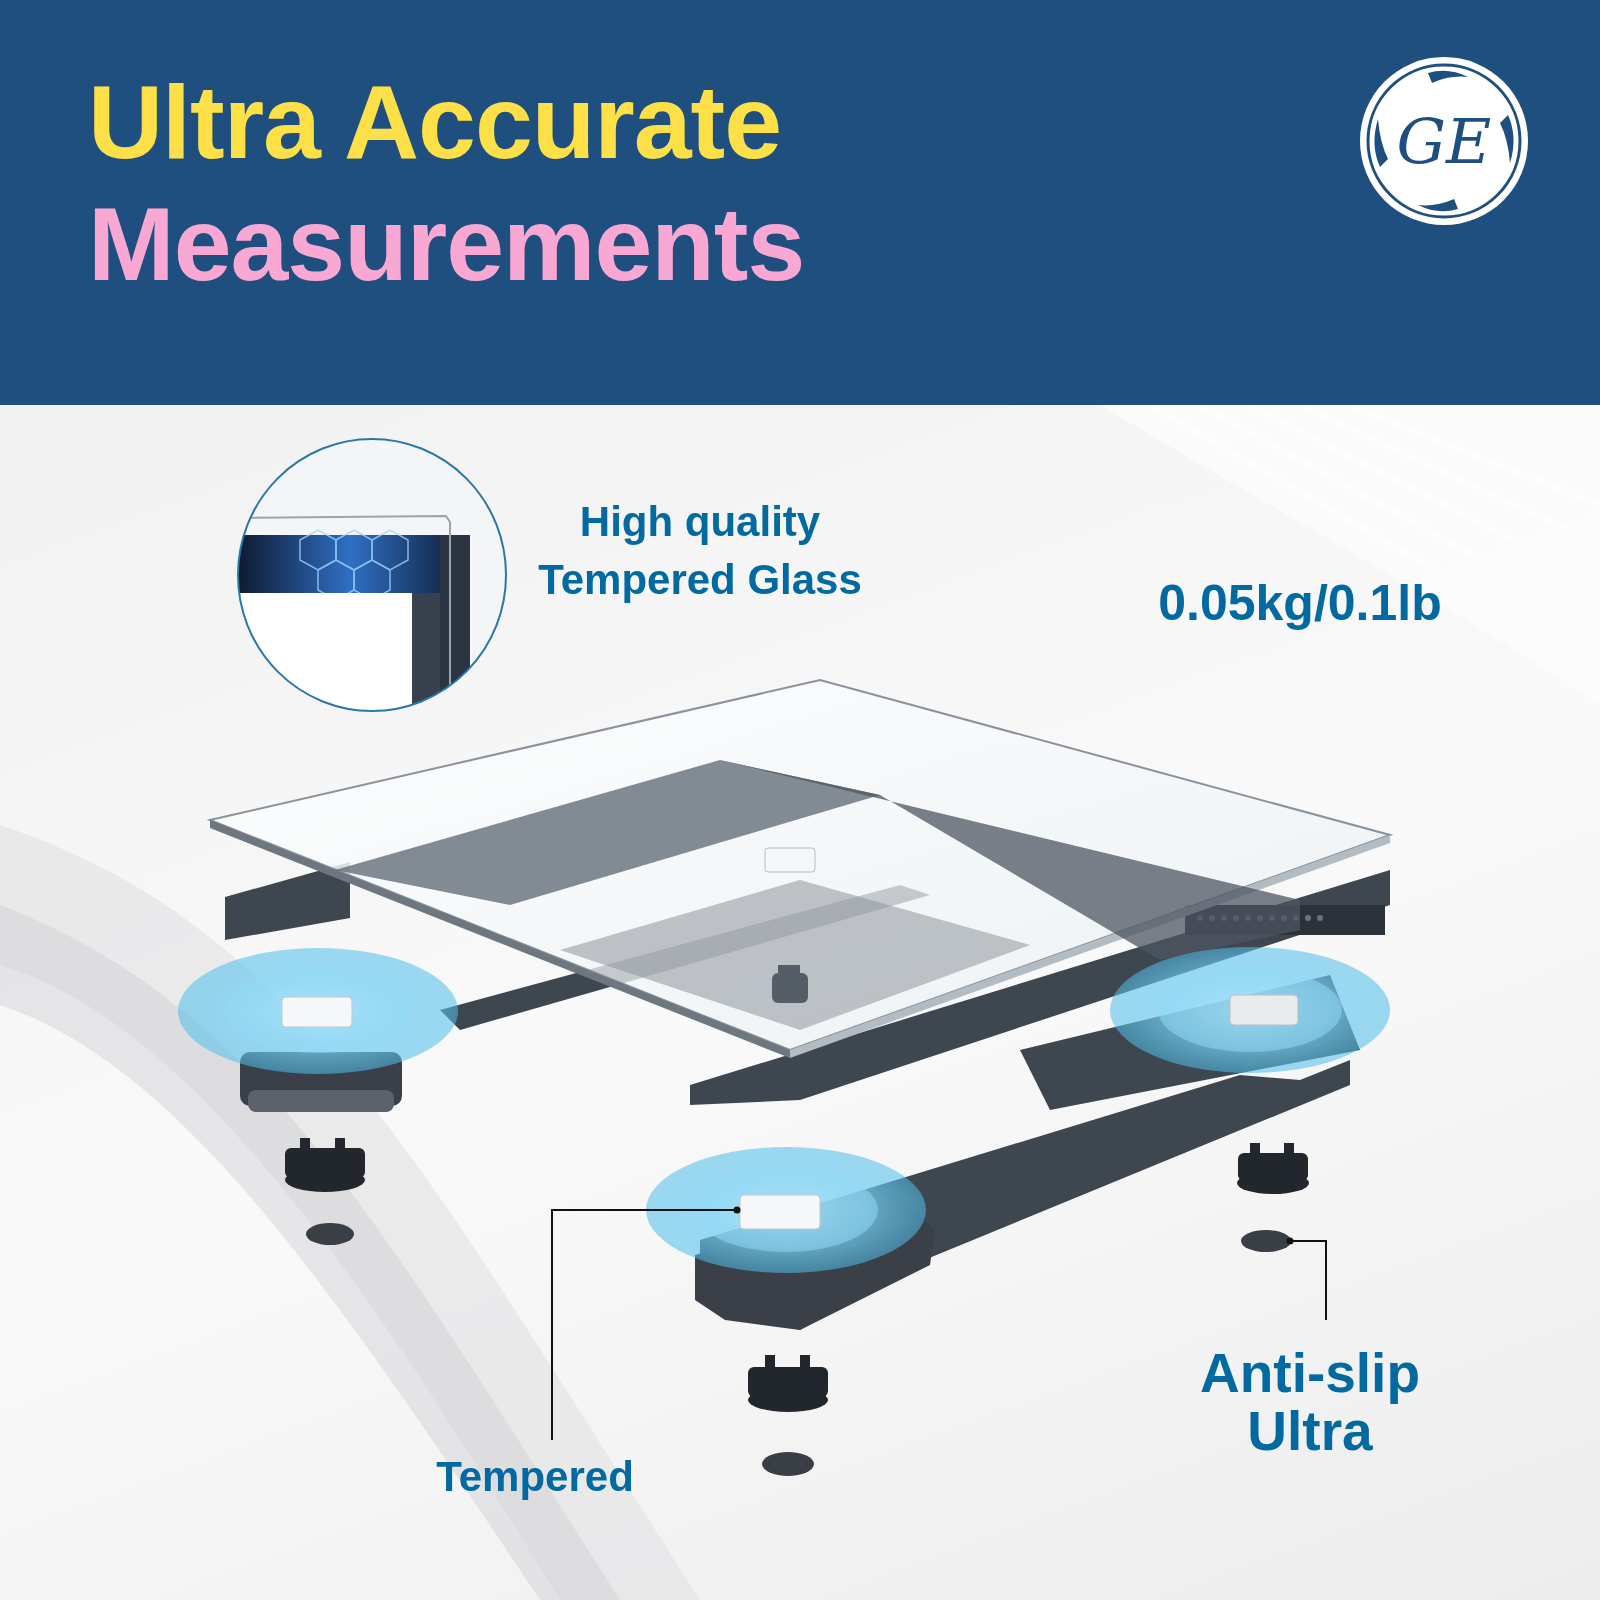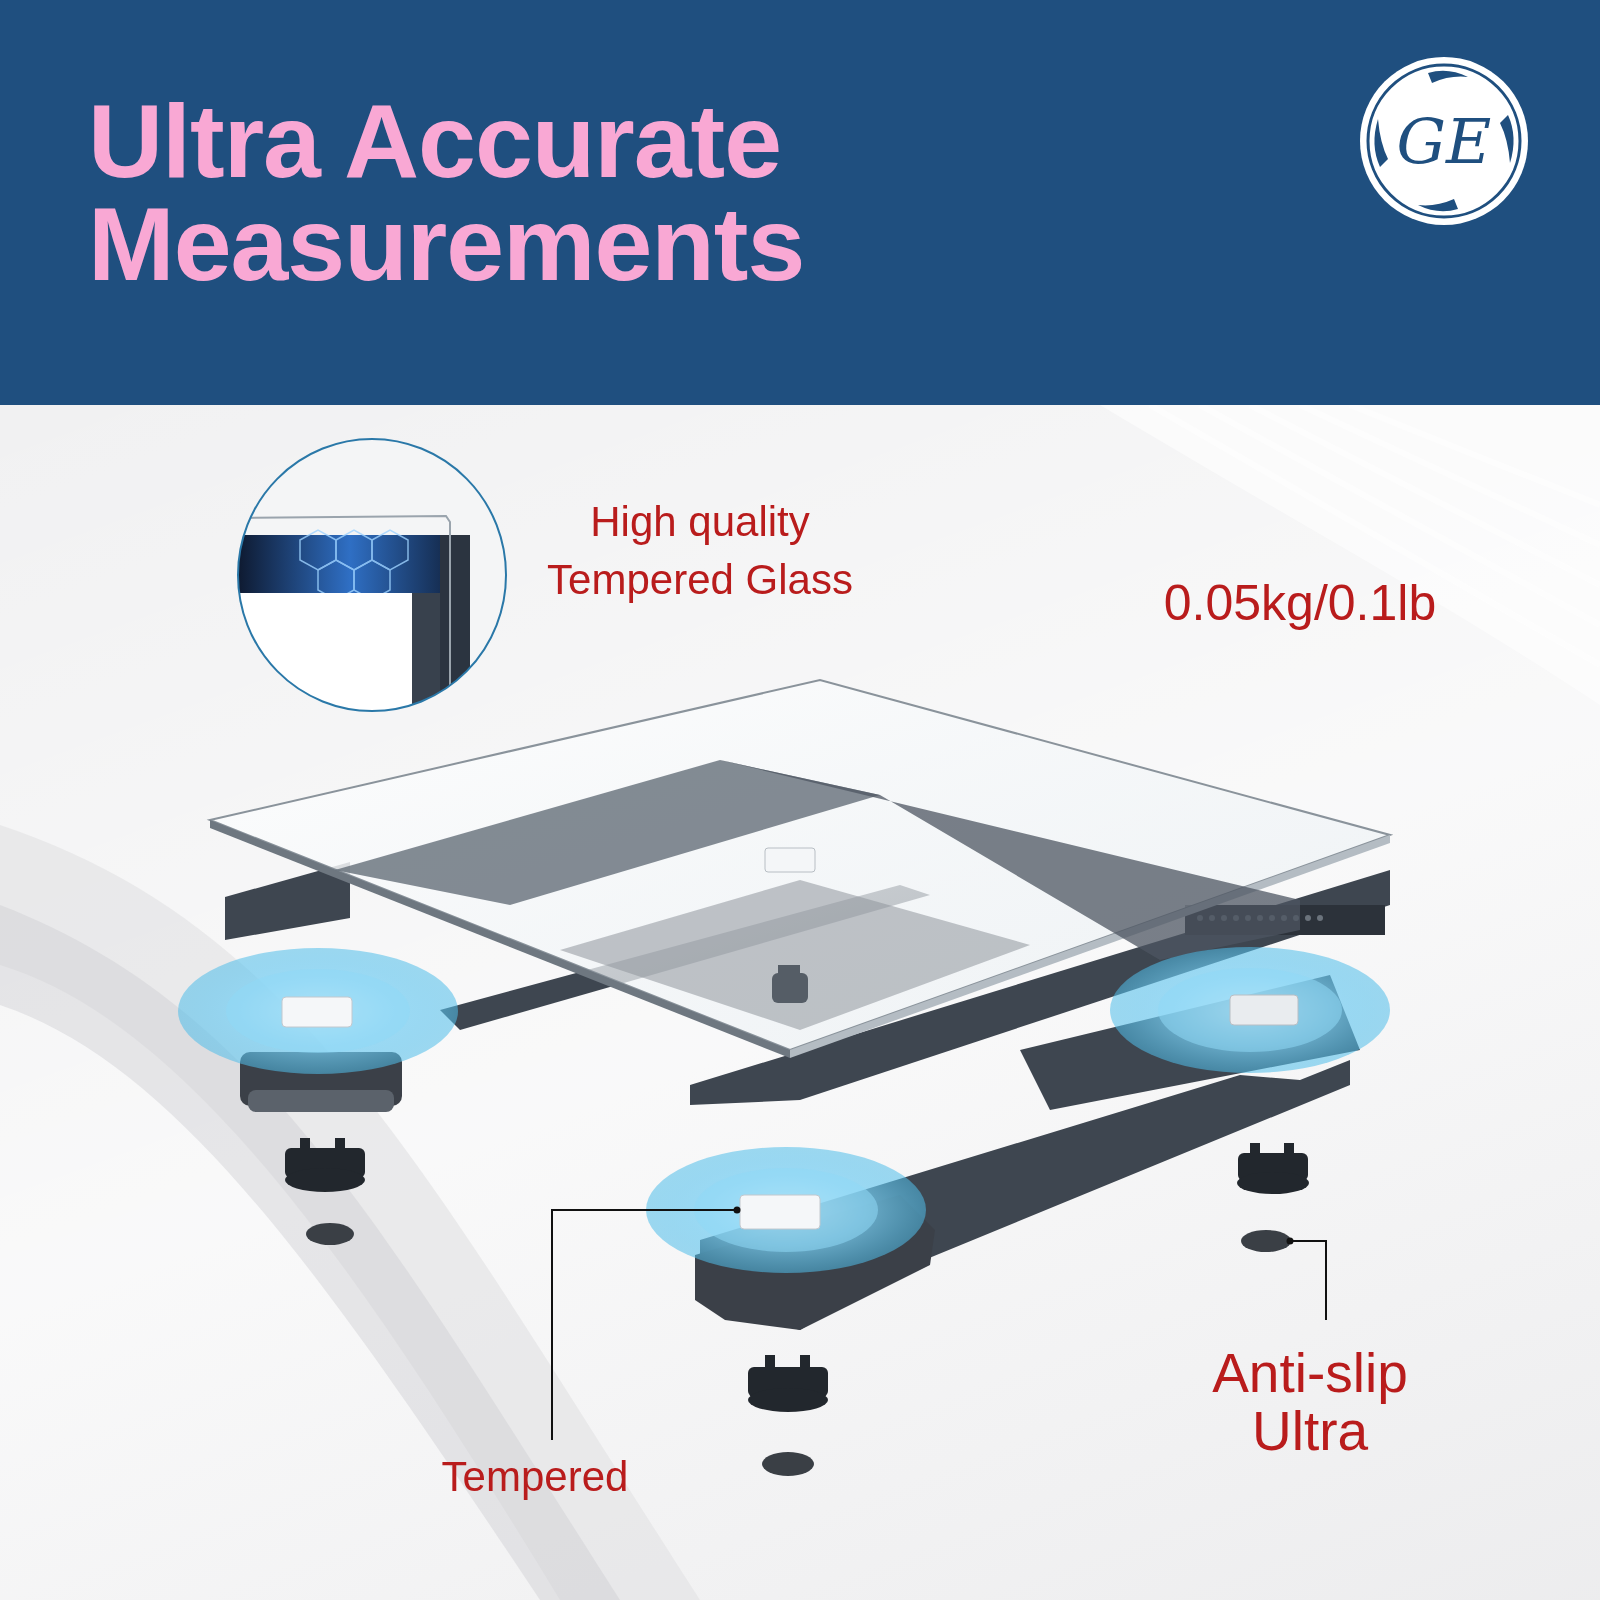--- a/index.html
+++ b/index.html
@@ -8,41 +8,41 @@
       font-family: "Liberation Sans", sans-serif;
       background: #f2f2f3;
     }
     .header {
       position: absolute; left: 0; top: 0; width: 1600px; height: 405px;
       background: #1f4f7f;
     }
     .title-line1 {
       position: absolute; left: 88px; top: 70px;
       font-size: 104px; font-weight: bold; letter-spacing: -1px;
-      color: #f9a8d4; line-height: 1; white-space: nowrap; margin-top: 19px;
+      color: #fde047; line-height: 1; white-space: nowrap;
     }
     .title-line2 {
       position: absolute; left: 88px; top: 192px;
       font-size: 104px; font-weight: bold; letter-spacing: -1px;
       color: #f9a8d4; line-height: 1; white-space: nowrap;
     }
     .logo {
       position: absolute; left: 1358px; top: 55px; width: 172px; height: 172px;
     }
     .content {
       position: absolute; left: 0; top: 405px; width: 1600px; height: 1195px;
       background:
         linear-gradient(160deg, rgba(255,255,255,0.0) 0%, rgba(255,255,255,0.6) 50%, rgba(230,230,232,0.4) 100%),
         #f1f1f2;
       overflow: hidden;
     }
     .bg-art { position: absolute; left: 0; top: 0; width: 1600px; height: 1195px; }
     .scale-art { position: absolute; left: 0; top: 0; width: 1600px; height: 1600px; }
     .label {
-      position: absolute; color: #b91c1c; font-weight: normal; text-align: center;
+      position: absolute; color: #0369a1; font-weight: bold; text-align: center;
       line-height: 1.25; white-space: nowrap;
     }
     .label-glass { left: 520px; top: 493px; width: 360px; font-size: 42px; line-height: 58px; }
     .label-increment { left: 1120px; top: 570px; width: 360px; font-size: 50px; line-height: 66px; }
     .label-sensors { left: 360px; top: 1448px; width: 350px; font-size: 42px; line-height: 58px; }
     .label-pads { left: 1190px; top: 1344px; width: 240px; font-size: 55px; line-height: 58px; }
     .label span { display: block; }
   </style>
 </head>
 <body>

